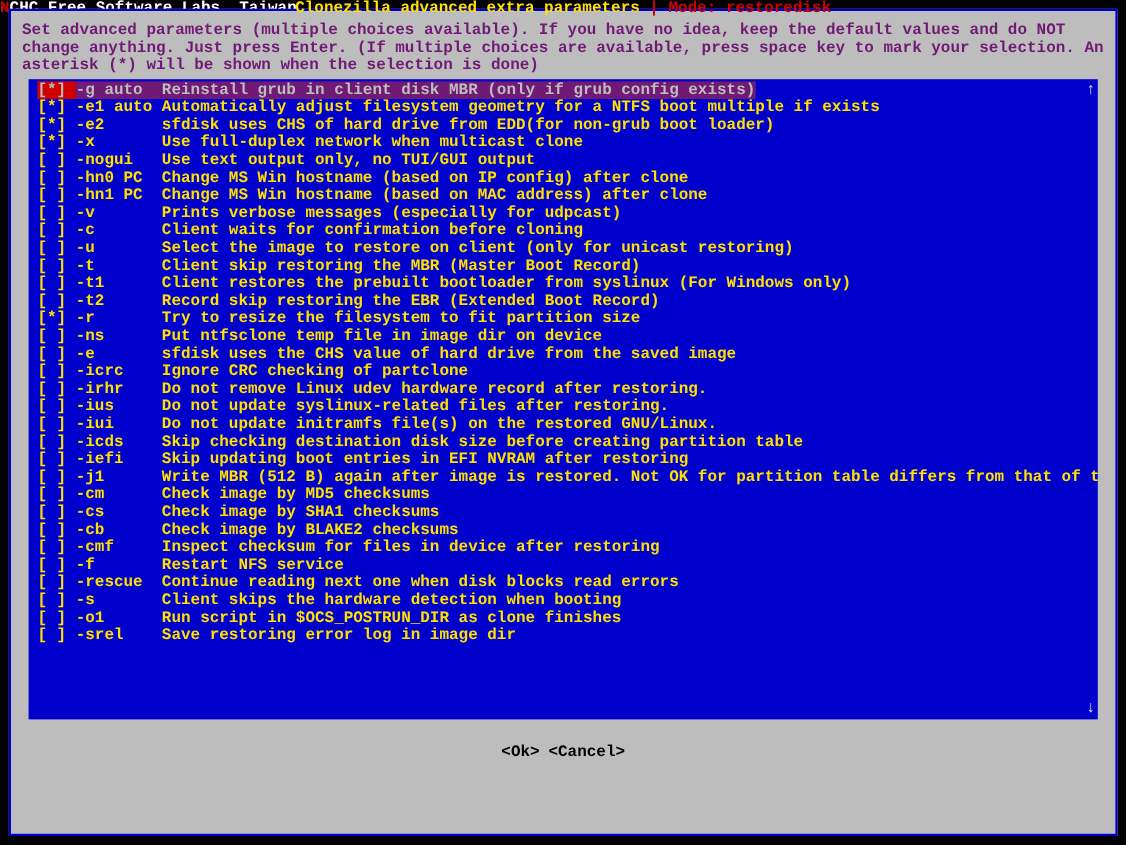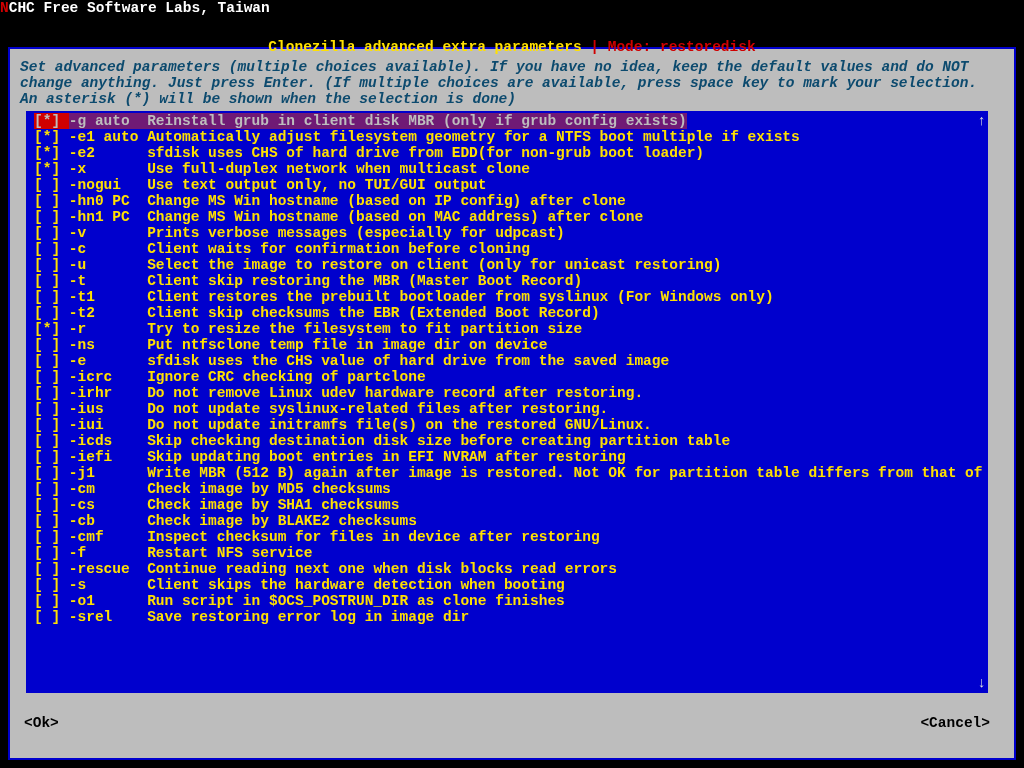--- a/index.html
+++ b/index.html
@@ -22,36 +22,34 @@
     color:#fff;
     white-space:pre;
   }
   .toprow .hot{color:#d00000;}
   .dialog{
     position:absolute;
     top:8px;left:8px;right:8px;bottom:8px;
     background:#bdbdbd;
     border:2px solid #0000cd;
     box-sizing:border-box;
-    padding:10px 20px 8px 10px;
-    margin-top:39px;
+    padding:10px 10px 8px 10px;
   }
   .dlg-title{
     position:absolute;
     top:-10px;left:0;right:0;
     text-align:center;
     white-space:pre;
     color:#ffe000;
   }
   .dlg-title .mode{color:#d00000;}
   .instructions{
-    color:#0c4a6e;
+    color:#701a75;
     white-space:pre-wrap;
     margin-bottom:4px;
-    font-style:italic;
   }
   .listbox{
     background:#0000cd;
     color:#ffe000;
     margin:0 6px;
     padding:2px 0 2px 8px;
     height:578px;
     overflow:hidden;
     position:relative;
   }
@@ -69,21 +67,21 @@
   .row.selected .chk{background:#d00000;color:#bdbdbd;}
   .row.selected{}
   .scroll-up,.scroll-down{
     position:absolute;right:2px;color:#dcdcdc;background:#0000cd;
   }
   .scroll-up{top:2px;}
   .scroll-down{bottom:2px;}
   .buttons{
     margin-top:22px;
     display:flex;
-    justify-content:space-between;
+    justify-content:center;
     color:#000;
   }
   .btn{padding:0 4px;}
 </style>
 </head>
 <body>
 
 <div class="screen">
 
   <div class="toprow"><span class="hot">N</span><span>CHC Free Software Labs, Taiwan</span></div>
@@ -101,21 +99,21 @@
         <div class="row"><span class="chk">[*] </span><span class="flag">-e2      </span><span class="desc">sfdisk uses CHS of hard drive from EDD(for non-grub boot loader)</span></div>
         <div class="row"><span class="chk">[*] </span><span class="flag">-x       </span><span class="desc">Use full-duplex network when multicast clone</span></div>
         <div class="row"><span class="chk">[ ] </span><span class="flag">-nogui   </span><span class="desc">Use text output only, no TUI/GUI output</span></div>
         <div class="row"><span class="chk">[ ] </span><span class="flag">-hn0 PC  </span><span class="desc">Change MS Win hostname (based on IP config) after clone</span></div>
         <div class="row"><span class="chk">[ ] </span><span class="flag">-hn1 PC  </span><span class="desc">Change MS Win hostname (based on MAC address) after clone</span></div>
         <div class="row"><span class="chk">[ ] </span><span class="flag">-v       </span><span class="desc">Prints verbose messages (especially for udpcast)</span></div>
         <div class="row"><span class="chk">[ ] </span><span class="flag">-c       </span><span class="desc">Client waits for confirmation before cloning</span></div>
         <div class="row"><span class="chk">[ ] </span><span class="flag">-u       </span><span class="desc">Select the image to restore on client (only for unicast restoring)</span></div>
         <div class="row"><span class="chk">[ ] </span><span class="flag">-t       </span><span class="desc">Client skip restoring the MBR (Master Boot Record)</span></div>
         <div class="row"><span class="chk">[ ] </span><span class="flag">-t1      </span><span class="desc">Client restores the prebuilt bootloader from syslinux (For Windows only)</span></div>
-        <div class="row"><span class="chk">[ ] </span><span class="flag">-t2      </span><span class="desc">Client skip checksums the EBR (Extended Boot Record)</span></div>
+        <div class="row"><span class="chk">[ ] </span><span class="flag">-t2      </span><span class="desc">Record skip restoring the EBR (Extended Boot Record)</span></div>
         <div class="row"><span class="chk">[*] </span><span class="flag">-r       </span><span class="desc">Try to resize the filesystem to fit partition size</span></div>
         <div class="row"><span class="chk">[ ] </span><span class="flag">-ns      </span><span class="desc">Put ntfsclone temp file in image dir on device</span></div>
         <div class="row"><span class="chk">[ ] </span><span class="flag">-e       </span><span class="desc">sfdisk uses the CHS value of hard drive from the saved image</span></div>
         <div class="row"><span class="chk">[ ] </span><span class="flag">-icrc    </span><span class="desc">Ignore CRC checking of partclone</span></div>
         <div class="row"><span class="chk">[ ] </span><span class="flag">-irhr    </span><span class="desc">Do not remove Linux udev hardware record after restoring.</span></div>
         <div class="row"><span class="chk">[ ] </span><span class="flag">-ius     </span><span class="desc">Do not update syslinux-related files after restoring.</span></div>
         <div class="row"><span class="chk">[ ] </span><span class="flag">-iui     </span><span class="desc">Do not update initramfs file(s) on the restored GNU/Linux.</span></div>
         <div class="row"><span class="chk">[ ] </span><span class="flag">-icds    </span><span class="desc">Skip checking destination disk size before creating partition table</span></div>
         <div class="row"><span class="chk">[ ] </span><span class="flag">-iefi    </span><span class="desc">Skip updating boot entries in EFI NVRAM after restoring</span></div>
         <div class="row"><span class="chk">[ ] </span><span class="flag">-j1      </span><span class="desc">Write MBR (512 B) again after image is restored. Not OK for partition table differs from that of the image</span></div>

